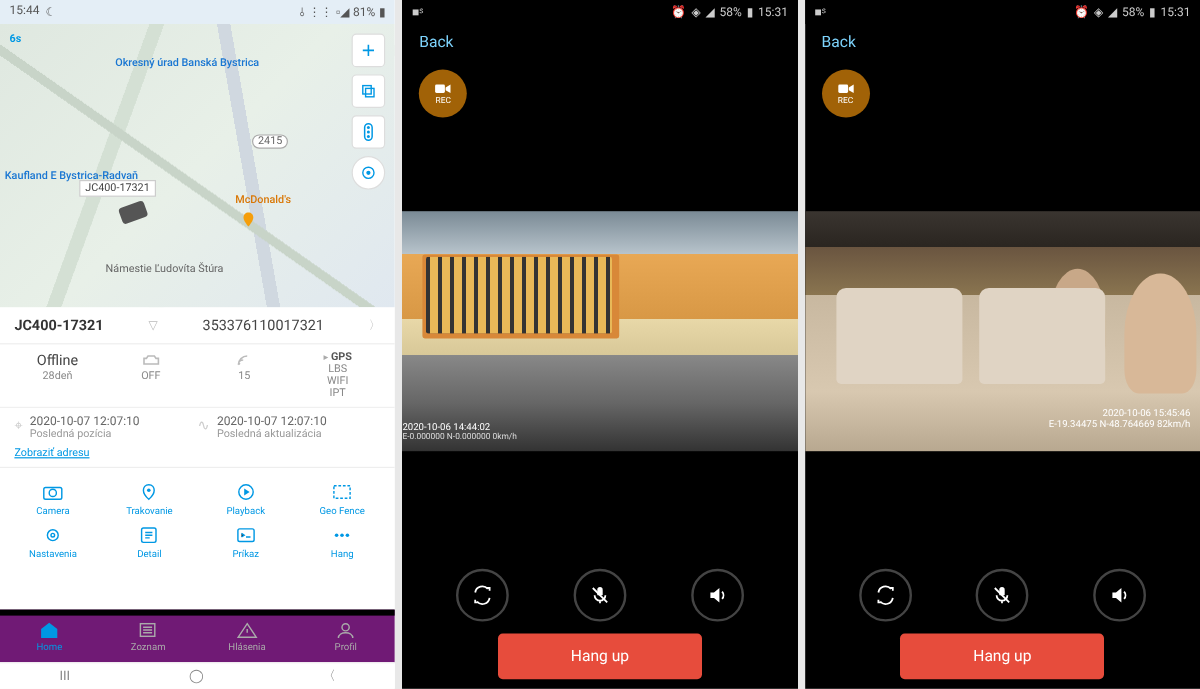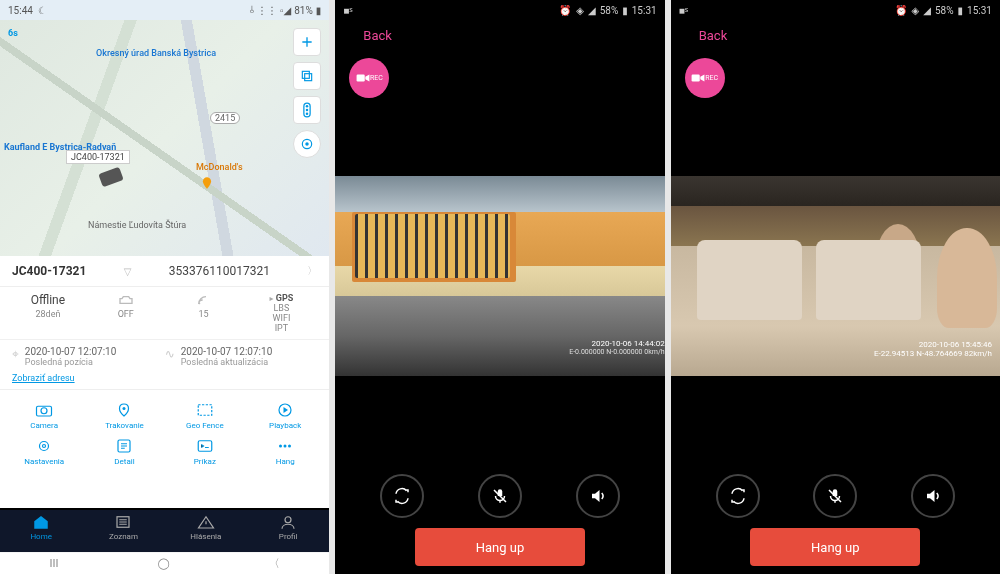--- a/index.html
+++ b/index.html
@@ -39,36 +39,36 @@
   .time-cell { flex:1; display:flex; gap:6px; align-items:flex-start;}
   .time-cell .icon { color:#ccc; font-size:12px; margin-top:1px;}
   .time-cell .txt { font-size:9px; color:#999;}
   .time-cell .txt .ts{ font-size:10px; color:#666; display:block;}
   .link-addr { font-size:9px; color:#0098e4; padding:0 12px 6px; text-decoration:underline;}
 
   .action-grid { display:grid; grid-template-columns:repeat(4,1fr); padding:8px 4px; border-top:1px solid #eee;}
   .action-item { text-align:center; font-size:8px; color:#0098e4; padding:4px 0;}
   .action-item svg { display:block; margin:0 auto 3px; }
 
-  .bottom-nav { position:absolute; bottom:22px; left:0; right:0; height:44px; border-top:2px solid #000000; display:flex; background:#0f172a;}
+  .bottom-nav { position:absolute; bottom:22px; left:0; right:0; height:44px; border-top:5px solid #000000; display:flex; background:#701a75;}
   .bottom-nav .nav-item{ flex:1; text-align:center; font-size:8px; color:#aaa; padding-top:4px;}
   .bottom-nav .nav-item.active{color:#0098e4;}
   .bottom-nav svg{display:block;margin:0 auto 2px;}
   .sys-nav { position:absolute; bottom:0; left:0; right:0; height:22px; display:flex; justify-content:space-around; align-items:center; background:#fff; border-top:1px solid #f5f5f5;}
   .sys-nav span{color:#888;font-size:11px;}
 
   
   .dark .status-bar-d{ height:20px; background:#000; color:#ccc; display:flex; justify-content:space-between; padding:0 8px; font-size:10px; align-items:center;}
   .dark .status-bar-d .right{display:flex;gap:4px;align-items:center;}
-  .back-row{ height:30px; display:flex; align-items:center; padding:0 28px; color:#ec4899; font-size:13px;}
+  .back-row{ height:30px; display:flex; align-items:center; padding:0 14px; color:#7dd3fc; font-size:13px;}
   .rec-btn-wrap{ padding:8px 14px;}
-  .rec-btn{ width:40px; height:40px; border-radius:50%; background:#ec4899; display:flex; flex-direction:row; align-items:center; justify-content:center; color:#fff; font-size:7px;}
+  .rec-btn{ width:40px; height:40px; border-radius:50%; background:#a16207; display:flex; flex-direction:column; align-items:center; justify-content:center; color:#fff; font-size:7px;}
   .rec-btn svg{margin-bottom:1px;}
   .video-area{ width:100%; height:200px; position:relative; margin-top:70px; overflow:hidden;}
-  .video-overlay{position:absolute;bottom:20px;left:0;right:0;text-align:right;color:#fff;font-size:8px;font-family:monospace;margin-top:28px;}
+  .video-overlay{position:absolute;bottom:8px;left:0;right:0;text-align:left;color:#fff;font-size:8px;font-family:monospace;margin-top:28px;}
   .video-overlay .line2{font-size:7px;color:#ddd;}
   .video-front{background:linear-gradient(180deg,#7a8a95 0%,#b8c4cc 18%,#e8a855 18%,#d89845 45%,#e8d8a8 45%,#d8c898 60%,#888 60%,#666 80%,#333 100%);}
   .video-front::before{content:'';position:absolute;top:18%;left:5%;width:50%;height:35%;background:linear-gradient(90deg,#d88838 0%,#d88838 100%);border-radius:2px;}
   .video-front::after{content:'';position:absolute;top:19%;left:6%;width:47%;height:32%;background:repeating-linear-gradient(90deg,#333 0,#333 3px,#e8b858 3px,#e8b858 10px),repeating-linear-gradient(0deg,#333 0,#333 3px,transparent 3px,transparent 12px);border-radius:2px;}
   .video-rear{background:linear-gradient(180deg,#3a3530 0%,#2a2520 15%,#6a5540 15%,#8a7550 35%,#c8b8a0 35%,#d8c8b0 75%,#b8a890 100%);text-decoration:underline;}
   .video-rear::before{content:'';position:absolute;top:32%;left:8%;width:32%;height:40%;background:#e0d4c4;border-radius:8px 8px 4px 4px;}
   .video-rear::after{content:'';position:absolute;top:32%;left:44%;width:32%;height:40%;background:#e0d4c4;border-radius:8px 8px 4px 4px;}
   .video-rear .person1{position:absolute;top:24%;right:24%;width:14%;height:40%;background:#c8a888;border-radius:50% 50% 20% 20%;}
   .video-rear .person2{position:absolute;top:26%;right:1%;width:18%;height:50%;background:#d8b898;border-radius:50% 50% 20% 20%;}
   .coords{position:absolute;bottom:18px;right:8px;color:#fff;font-size:8px;font-family:monospace;text-align:right;}
@@ -91,21 +91,21 @@
       <span>▫◢</span>
       <span>81%</span>
       <span>▮</span>
     </div>
   </div>
 
   <div class="map-area">
     <span class="track-badge">6s</span>
     <div class="map-poi" style="top:28px;left:96px;">Okresný úrad
 Banská Bystrica</div>
-    <div class="map-poi" style="top:122px;left:4px;font-weight:bold;">Kaufland E
+    <div class="map-poi" style="top:122px;left:4px;">Kaufland E
 Bystrica-Radvaň</div>
     <div class="map-label" style="top:130px;left:66px;background:#fff;border:1px solid #ccc;padding:1px 4px;font-size:9px;color:#444;">JC400-17321</div>
     <div class="map-marker" style="top:150px;left:100px;"></div>
     <div class="map-poi" style="top:142px;left:196px;color:#d97706;">McDonald's</div>
     <svg class="map-pin" style="top:156px;left:200px;" viewBox="0 0 24 24">
         <path fill="#f59e0b" d="M12 2C8 2 5 5 5 9c0 5 7 13 7 13s7-8 7-13c0-4-3-7-7-7z"></path>
       </svg>
     <div class="map-label" style="top:92px;left:210px;border:1px solid #aaa;border-radius:8px;padding:0 4px;background:#fff;">2415</div>
     <div class="map-label" style="top:200px;left:88px;">Námestie Ľudovíta Štúra</div>
     <div class="map-controls">
@@ -184,26 +184,26 @@
   <div class="action-grid">
     <div class="action-item"><svg width="18" height="16" viewBox="0 0 24 20">
           <rect x="2" y="5" width="20" height="13" rx="2" fill="none" stroke="#0098e4" stroke-width="1.6"></rect>
           <circle cx="12" cy="11" r="4" fill="none" stroke="#0098e4" stroke-width="1.6"></circle>
         </svg><span>Camera</span></div>
     <div class="action-item"><svg width="18" height="16" viewBox="0 0 24 20">
           <path fill="none" stroke="#0098e4" stroke-width="1.6" d="M12 2C8 2 6 5 6 8c0 5 6 10 6 10s6-5 6-10c0-3-2-6-6-6z"></path>
           <circle cx="12" cy="8" r="2" fill="#0098e4"></circle>
         </svg><span>Trakovanie</span></div>
     <div class="action-item"><svg width="18" height="16" viewBox="0 0 24 20">
-          <rect x="3" y="3" width="18" height="14" fill="none" stroke="#0098e4" stroke-width="1.6" stroke-dasharray="3 2"></rect>
-        </svg><span>Geo Fence</span></div>
-    <div class="action-item"><svg width="18" height="16" viewBox="0 0 24 20">
           <circle cx="12" cy="10" r="8" fill="none" stroke="#0098e4" stroke-width="1.6"></circle>
           <path d="M10 6l6 4-6 4z" fill="#0098e4"></path>
         </svg><span>Playback</span></div>
+    <div class="action-item"><svg width="18" height="16" viewBox="0 0 24 20">
+          <rect x="3" y="3" width="18" height="14" fill="none" stroke="#0098e4" stroke-width="1.6" stroke-dasharray="3 2"></rect>
+        </svg><span>Geo Fence</span></div>
     <div class="action-item"><svg width="18" height="16" viewBox="0 0 24 20">
           <circle cx="12" cy="10" r="6" fill="none" stroke="#0098e4" stroke-width="1.6"></circle>
           <circle cx="12" cy="10" r="2" fill="none" stroke="#0098e4" stroke-width="1.6"></circle>
         </svg><span>Nastavenia</span></div>
     <div class="action-item"><svg width="18" height="16" viewBox="0 0 24 20">
           <rect x="4" y="2" width="16" height="16" rx="2" fill="none" stroke="#0098e4" stroke-width="1.6"></rect>
           <path stroke="#0098e4" stroke-width="1.6" d="M8 7h8M8 10h8M8 13h5"></path>
         </svg><span>Detail</span></div>
     <div class="action-item"><svg width="18" height="16" viewBox="0 0 24 20">
           <rect x="3" y="3" width="18" height="14" rx="2" fill="none" stroke="#0098e4" stroke-width="1.6"></rect>
@@ -316,21 +316,21 @@
           <path d="M16 6l7-4v12l-7-4z" fill="#fff"></path>
         </svg>
       <span>REC</span>
     </div>
   </div>
   <div class="video-area video-rear">
     <div class="person1"></div>
     <div class="person2"></div>
     <div class="coords">
       <div>2020-10-06   15:45:46</div>
-      <div>E-22.94513  N-48.764669     82km/h</div>
+      <div>E-19.34475  N-48.764669     82km/h</div>
     </div>
   </div>
   <div class="controls-row">
     <div class="ctrl-btn">
         <svg width="18" height="18" viewBox="0 0 24 24">
           <path fill="none" stroke="#fff" stroke-width="2" d="M4 9a8 8 0 0114-4M20 15a8 8 0 01-14 4M17 4h3v3M7 20H4v-3"></path>
         </svg>
       </div>
     <div class="ctrl-btn">
         <svg width="18" height="18" viewBox="0 0 24 24">

